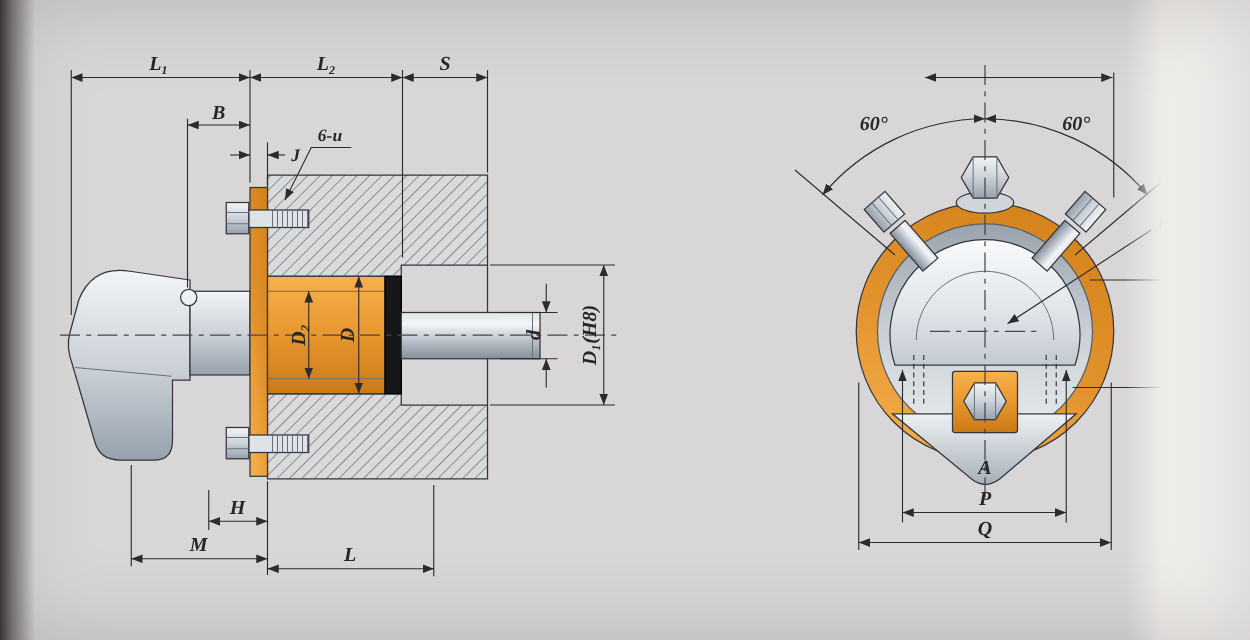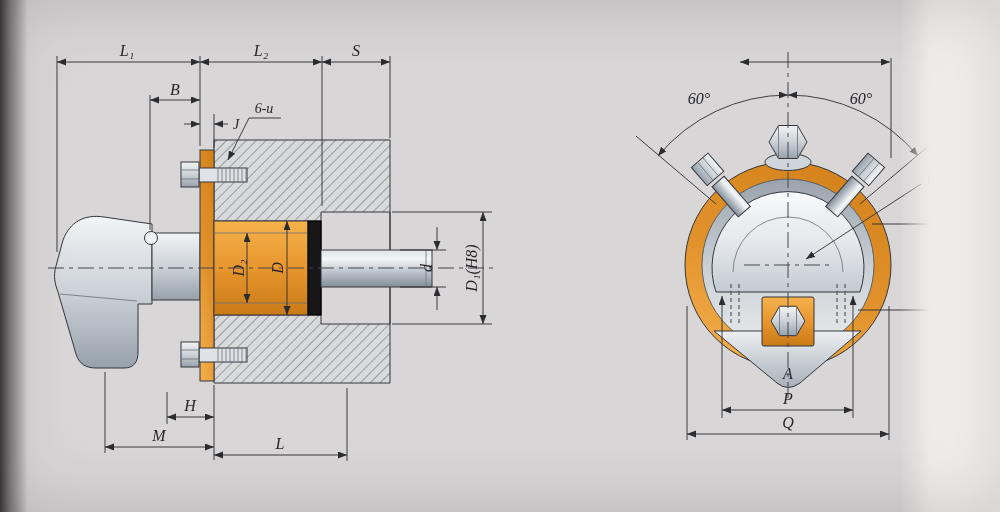--- a/index.html
+++ b/index.html
@@ -1,19 +1,20 @@
 <!DOCTYPE html>
 <html><head>
 <meta charset="utf-8">
 <style>
   html,body { margin:0; padding:0; background:#b9b7b8; }
   .photo {
     position:relative; width:1000px; height:512px;
     background:#d8d6d7; overflow:hidden;
     font-family:"Liberation Serif", serif;
+    font-weight:bold;
   }
   .photo .gutter {
     position:absolute; left:0; top:0; bottom:0; width:28px;
     background:linear-gradient(90deg,#3a3738 0%,#7d7a7b 35%,rgba(216,214,215,0) 100%);
     pointer-events:none;
   }
   .photo .right-page {
     position:absolute; right:0; top:0; bottom:0; width:100px;
     background:linear-gradient(90deg,rgba(243,242,240,0) 0%,#efedea 30%,#f6f5f3 100%);
     pointer-events:none;

